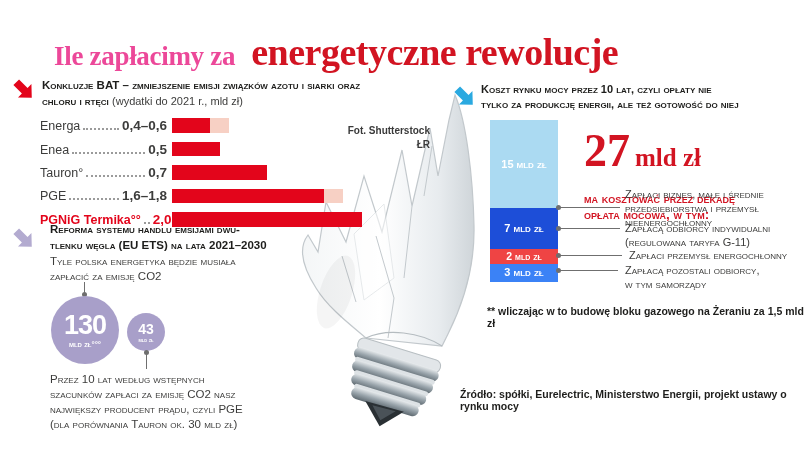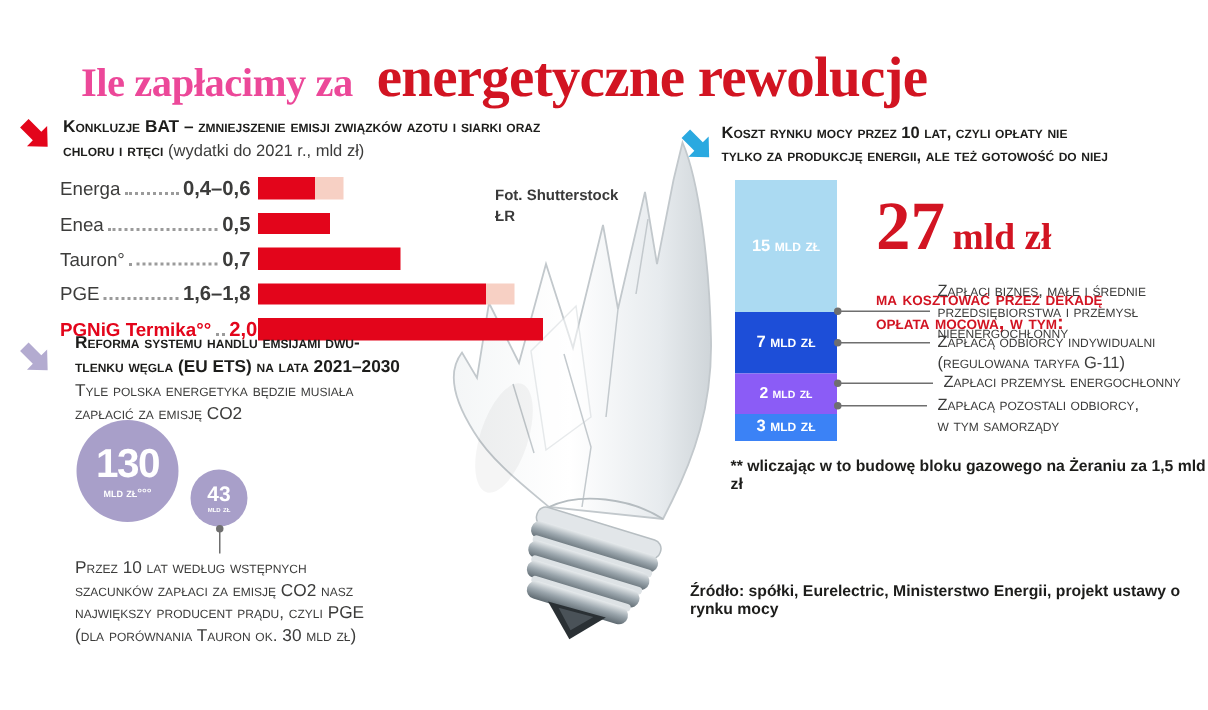--- a/index.html
+++ b/index.html
@@ -26,28 +26,28 @@
   .bat-row{display:flex;align-items:center;height:23.4px;}
   .bat-lbl{width:132px;display:flex;align-items:baseline;font-size:12.5px;color:#3c3c3b;}
   .bat-name{white-space:nowrap;}
   .leader{flex:1;border-bottom:2px dotted #9b9b9b;margin:0 3px;height:9px;min-width:6px;}
   .bat-val{font-weight:700;font-size:13.5px;margin-right:5px;white-space:nowrap;}
   .bat-row.hl .bat-name,.bat-row.hl .bat-val{color:#e3051b;font-weight:700;}
   .bat-bars{display:flex;height:14.5px;}
   .bar-solid,.bar-range{display:block;height:100%;}
 
   
-  .photo-credit{left:330px;top:124px;width:100px;font-size:10px;font-weight:700;line-height:1.35;color:#3a3a3a;}
+  .photo-credit{left:330px;top:124px;width:100px;text-align:right;font-size:10px;font-weight:700;line-height:1.35;color:#3a3a3a;}
 
   
   .ets-header{left:50px;top:222px;width:290px;}
   .ets-intro{left:50px;top:254px;width:280px;font-size:11.5px;line-height:1.3;color:#3c3c3b;}
   .bubble{border-radius:50%;background:#a89fc9;color:#fff;display:flex;flex-direction:column;
           align-items:center;justify-content:center;text-align:center;}
-  .bubble-1{left:51px;top:280px;width:68px;height:68px;justify-content:center;}
+  .bubble-1{left:51px;top:296px;width:68px;height:68px;justify-content:center;}
   .bubble-2{left:127px;top:313px;width:38px;height:38px;}
   .bubble-1 .b-val{font-size:27px;font-weight:700;line-height:1;letter-spacing:-1px;}
   .bubble-1 .b-unit{font-size:8px;font-weight:700;margin-top:1px;}
   .bubble-2 .b-val{font-size:14px;font-weight:700;line-height:1;}
   .bubble-2 .b-unit{font-size:5.5px;font-weight:700;margin-top:1px;}
   .ets-note{left:50px;top:372px;width:260px;font-size:11.5px;line-height:1.3;color:#3c3c3b;}
 
   
   .hline{height:1px;background:#6f6f6f;}
   .hline::before{content:'';position:absolute;left:-2px;top:-2px;width:5px;height:5px;border-radius:50%;background:#6f6f6f;}
@@ -220,21 +220,21 @@
     <g transform="rotate(45 12 12)">
         <path d="M1 8 h12 V2.5 L23 12 L13 21.5 V16 H1 z" fill="#2aa9e0"></path>
       </g>
   </svg>
   <div class="abs layer sec-header sc pre cap-header">Koszt rynku mocy przez 10 lat, czyli opłaty nie
 tylko za produkcję energii, ale też gotowość do niej</div>
 
   <div class="abs layer cap-stack" id="capacity-stack">
       <div class="seg sc" style="height: 88px; background: rgb(171, 218, 242);">15 mld zł</div>
       <div class="seg sc" style="height: 41.1px; background: #1d4ed8;">7 mld zł</div>
-      <div class="seg sc" style="height: 27px; background: #8b5cf6; font-size: 10.5px;">2 mld zł</div>
+      <div class="seg sc" style="height: 15px; background: #ef4444; font-size: 10.5px;">2 mld zł</div>
       <div class="seg sc" style="height: 17.6px; background: #3b82f6;">3 mld zł</div>
     </div>
 
   <div class="abs layer cap-big">
     <div class="cap-big-row">
       <span class="cap-big-num">27</span>
       <span class="cap-big-unit">mld zł</span>
     </div>
     <div class="cap-big-desc sc pre">ma kosztować przez dekadę
 opłata mocowa, w tym:</div>

